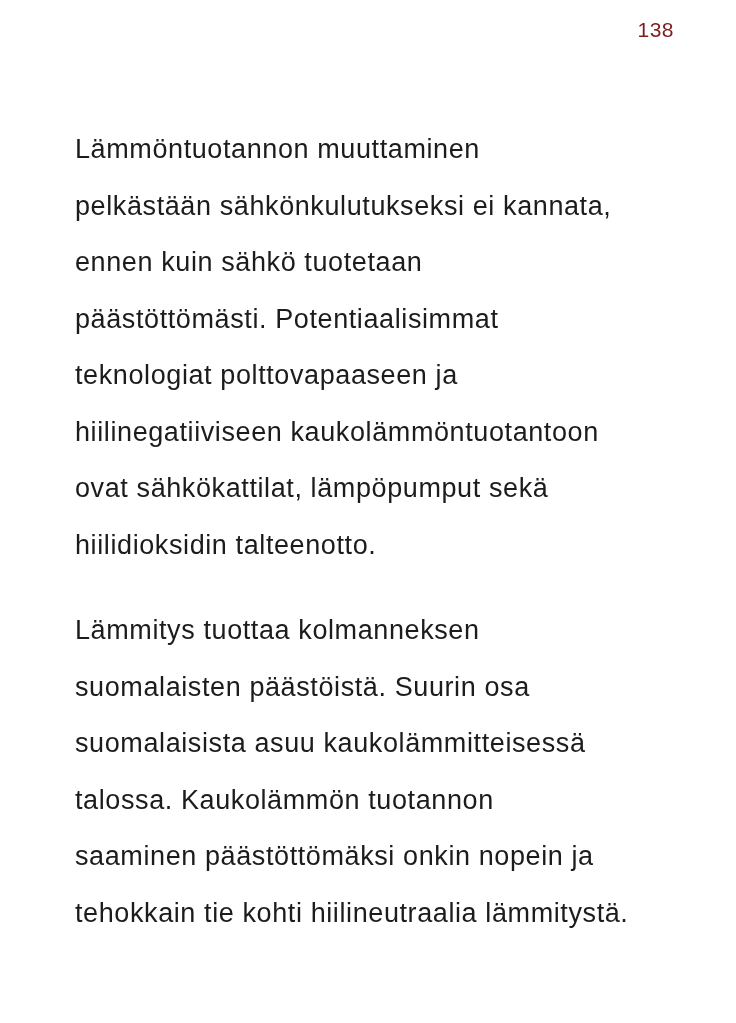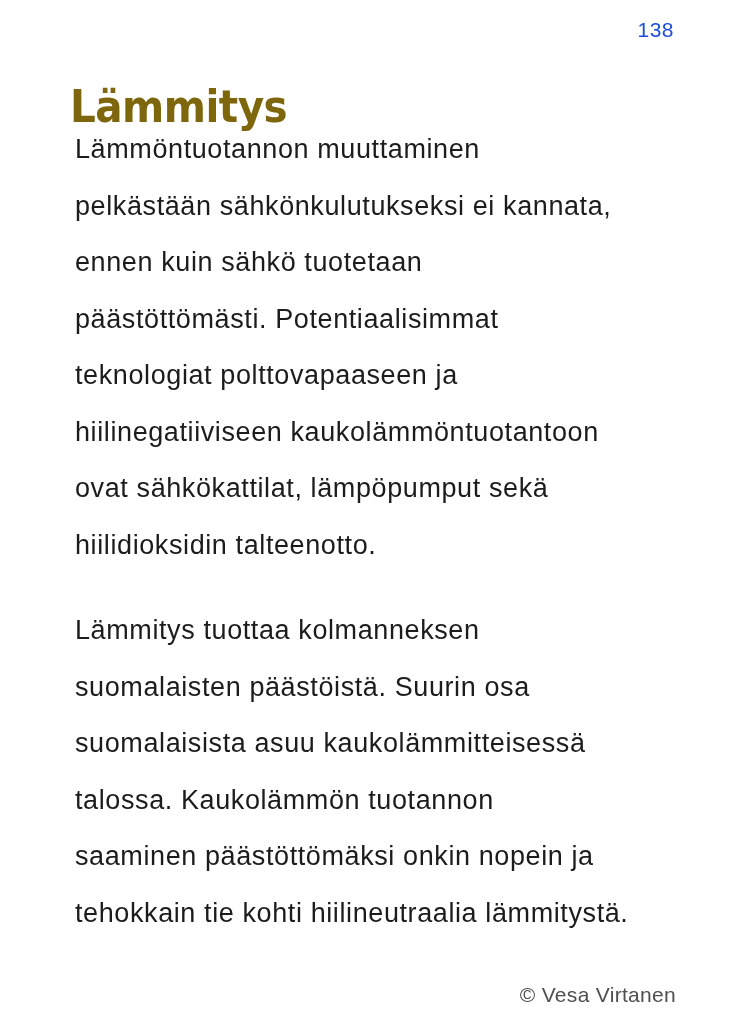--- a/index.html
+++ b/index.html
@@ -14,21 +14,21 @@
     background: #ffffff;
     font-family: "Liberation Sans", sans-serif;
     overflow: hidden;
     box-sizing: border-box;
   }
   .page-number {
     position: absolute;
     top: 18px;
     right: 62px;
     font-size: 21px;
-    color: #1d4ed8;
+    color: #7f1d1d;
     letter-spacing: 0.5px;
   }
   .page-title {
     position: absolute;
     top: 50px;
     left: 70px;
     font-size: 45px;
     font-weight: 800;
     letter-spacing: -0.5px;
     color: #7d660b;
@@ -58,34 +58,32 @@
     letter-spacing: 0.3px;
   }
 </style>
 </head>
 <body>
 
 <div class="page">
 
   <div class="page-number">138</div>
 
-  <h1 class="page-title">Lämmitys</h1>
 
   <div class="body-text">
     <p class="paragraph">Lämmöntuotannon muuttaminen
 pelkästään sähkönkulutukseksi ei kannata,
 ennen kuin sähkö tuotetaan
 päästöttömästi. Potentiaalisimmat
 teknologiat polttovapaaseen ja
 hiilinegatiiviseen kaukolämmöntuotantoon
 ovat sähkökattilat, lämpöpumput sekä
 hiilidioksidin talteenotto.</p>
     <p class="paragraph">Lämmitys tuottaa kolmanneksen
 suomalaisten päästöistä. Suurin osa
 suomalaisista asuu kaukolämmitteisessä
 talossa. Kaukolämmön tuotannon
 saaminen päästöttömäksi onkin nopein ja
 tehokkain tie kohti hiilineutraalia lämmitystä.</p>
   </div>
 
-  <div class="footer-copyright">© Vesa Virtanen</div>
 
 </div>
 
 </body></html>

